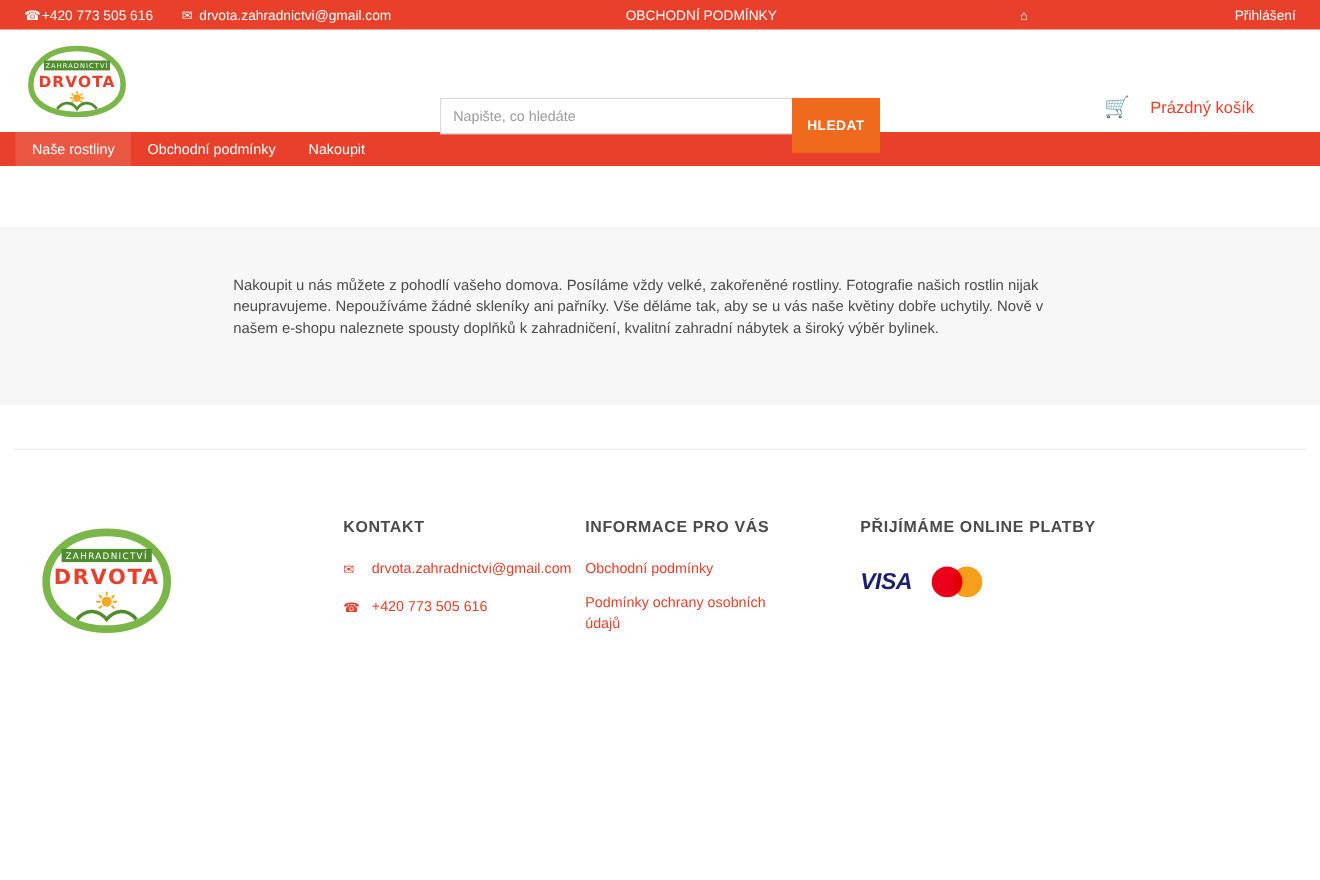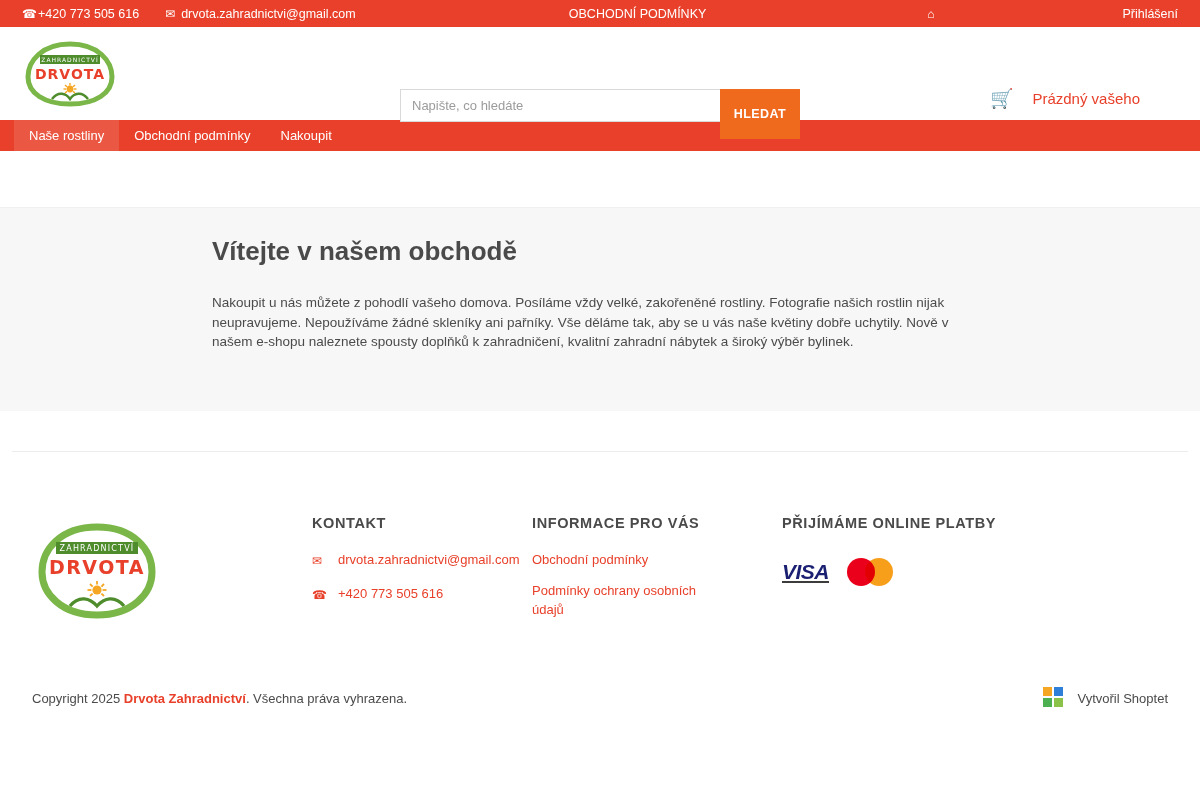--- a/index.html
+++ b/index.html
@@ -182,21 +182,21 @@
   .contact-row .ci { color: #e8402a; width: 10px; text-align: center; font-size: 12px; padding-top: 2px; }
   .flink {
     display: block;
     color: #e8402a;
     text-decoration: none;
     font-size: 13px;
     line-height: 19px;
     margin-bottom: 12px;
     max-width: 185px;
   }
-  .cards { display: flex; align-items: center; gap: 18px; margin-top: 26px; text-decoration: underline; }
+  .cards { display: flex; align-items: center; gap: 18px; margin-top: 26px; }
   .card-visa {
     color: #1a1f71;
     font-weight: bold;
     font-style: italic;
     font-size: 21px;
     letter-spacing: -.5px;
   }
   .card-mc { position: relative; width: 46px; height: 28px; }
   .card-mc .c1, .card-mc .c2 {
     position: absolute; top: 0; width: 28px; height: 28px; border-radius: 50%;
@@ -269,41 +269,40 @@
     </svg>
   </div>
 
   <div class="search-wrap">
     <input class="search-input" type="text" value="" placeholder="Napište, co hledáte" style="">
     <button class="search-btn">HLEDAT</button>
   </div>
 
   <div class="cart">
     <span class="cart-ico">🛒</span>
-    <span class="cart-label">Prázdný vašeho</span>
+    <span class="cart-label">Prázdný košík</span>
   </div>
 </div>
 
 <div class="nav">
   <div class="nav-item active">
     <span>Naše rostliny</span>
   </div>
   <div class="nav-item">
     <span>Obchodní podmínky</span>
   </div>
   <div class="nav-item">
     <span>Nakoupit</span>
   </div>
 </div>
 
 <div class="band-top"></div>
 
 <div class="content-band">
   <div class="inner">
-    <h1 class="page-title">Vítejte v našem obchodě</h1>
     <p class="intro">Nakoupit u nás můžete z pohodlí vašeho domova. Posíláme vždy velké, zakořeněné rostliny. Fotografie našich rostlin nijak neupravujeme. Nepoužíváme žádné skleníky ani pařníky. Vše děláme tak, aby se u vás naše květiny dobře uchytily. Nově v našem e-shopu naleznete spousty doplňků k zahradničení, kvalitní zahradní nábytek a široký výběr bylinek.</p>
   </div>
 </div>
 
 <div class="spacer-white"></div>
 <div class="hr"></div>
 
 <div class="footer">
   <div class="footer-cols">
 
@@ -355,28 +354,13 @@
         <span class="card-visa">VISA</span>
         <span class="card-mc">
           <span class="c1"></span>
             <span class="c2"></span>
         </span>
       </div>
     </div>
 
   </div>
 
-  <div class="copyline">
-    <div>
-      <span>Copyright 2025</span>
-      <b>Drvota Zahradnictví</b><span>. Všechna práva vyhrazena.</span>
-    </div>
-    <div class="madeby">
-      <span class="shoptet-mark">
-        <i class="sm1"></i>
-          <i class="sm2"></i>
-          <i class="sm3"></i>
-          <i class="sm4"></i>
-      </span>
-      <a href="#">Vytvořil Shoptet</a>
-    </div>
-  </div>
 </div>
 
 </body></html>

